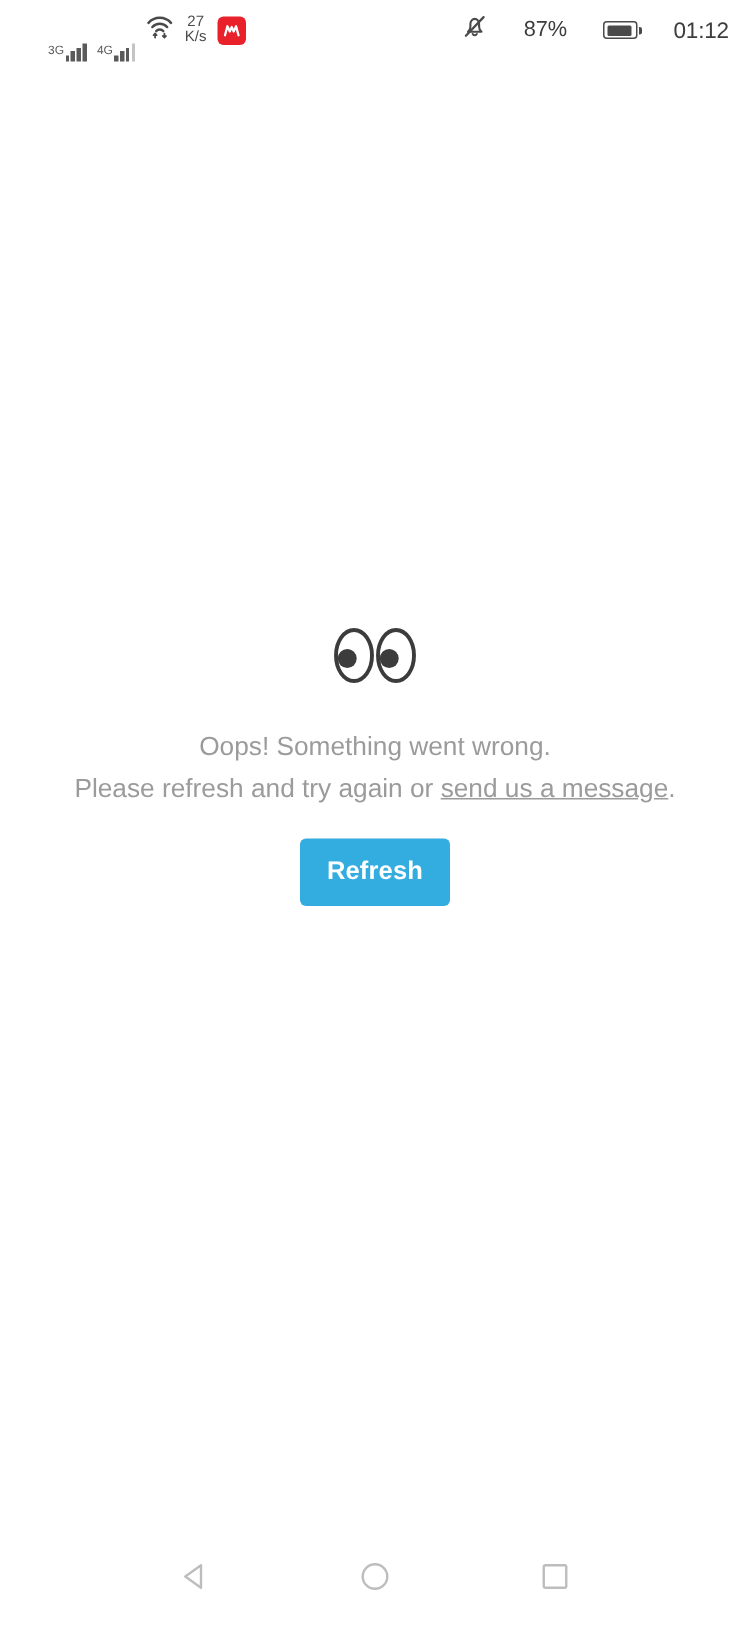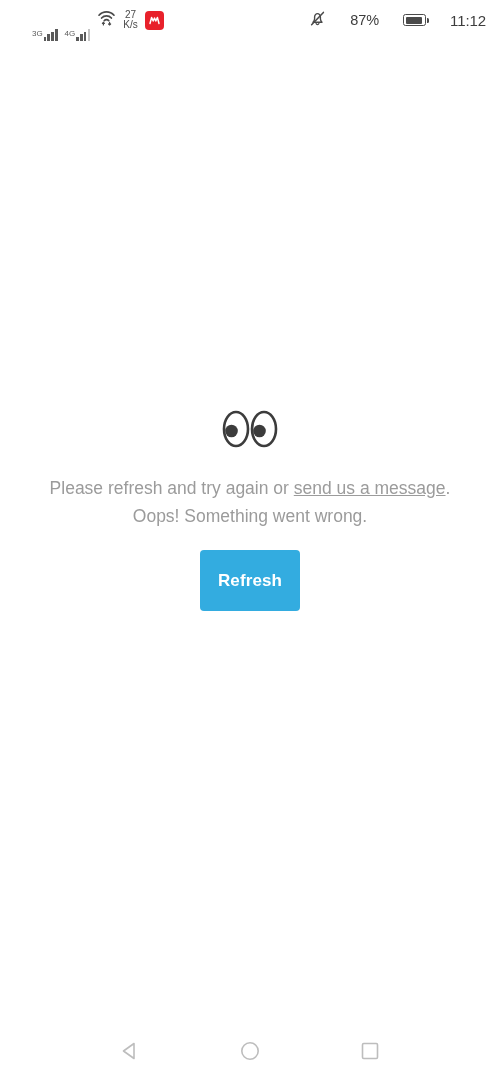--- a/index.html
+++ b/index.html
@@ -150,21 +150,21 @@
     white-space: nowrap;
   }
   .error-link {
     color: #9b9b9b;
     text-decoration: underline;
     cursor: pointer;
   }
   .refresh-button {
     margin-top: 20px;
     width: 100px;
-    height: 61px;
+    height: 45px;
     background: #33ace0;
     color: #ffffff;
     border: none;
     border-radius: 4px;
     font-family: "Liberation Sans", sans-serif;
     font-size: 17px;
     font-weight: bold;
     cursor: pointer;
     letter-spacing: 0.1px;
   }
@@ -248,40 +248,40 @@
         <line x1="2.6" y1="14.8" x2="14.4" y2="2.4" stroke="#4a4a4a" stroke-width="1.5" stroke-linecap="round"></line>
       </svg>
     </span>
 
     <span class="battery-pct">87%</span>
 
     <span class="battery">
       <span class="battery-fill" style="width:16px;"></span>
     </span>
 
-    <span class="clock">11:12</span>
+    <span class="clock">01:12</span>
   </div>
 </div>
 
 <div class="error-panel">
 
   <div class="eyes-emoji">
     <svg width="62" height="44" viewBox="0 0 62 44">
       <ellipse cx="17" cy="22" rx="12" ry="17" fill="#ffffff" stroke="#3c3c3c" stroke-width="2.6"></ellipse>
       <ellipse cx="45" cy="22" rx="12" ry="17" fill="#ffffff" stroke="#3c3c3c" stroke-width="2.6"></ellipse>
       <circle cx="12.5" cy="24" r="6.3" fill="#3c3c3c"></circle>
       <circle cx="40.5" cy="24" r="6.3" fill="#3c3c3c"></circle>
     </svg>
   </div>
 
+  <div class="error-line">Oops! Something went wrong.</div>
+
   <div class="error-line">
     <span>Please refresh and try again or </span><a class="error-link">send us a message</a><span>.</span>
   </div>
-
-  <div class="error-line">Oops! Something went wrong.</div>
 
   <button class="refresh-button">Refresh</button>
 </div>
 
 <div class="nav-bar">
 
   <div class="nav-btn">
     <svg width="22" height="22" viewBox="0 0 22 22">
       <path d="M15 3.5 L4.5 11 L15 18.5 Z" fill="none" stroke="#bdbdbd" stroke-width="1.6" stroke-linejoin="round"></path>
     </svg>

